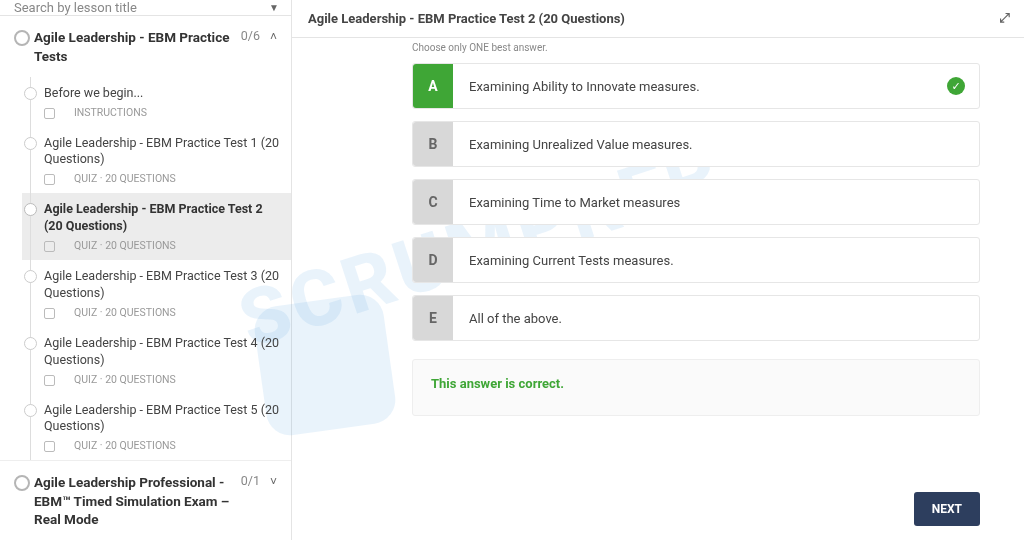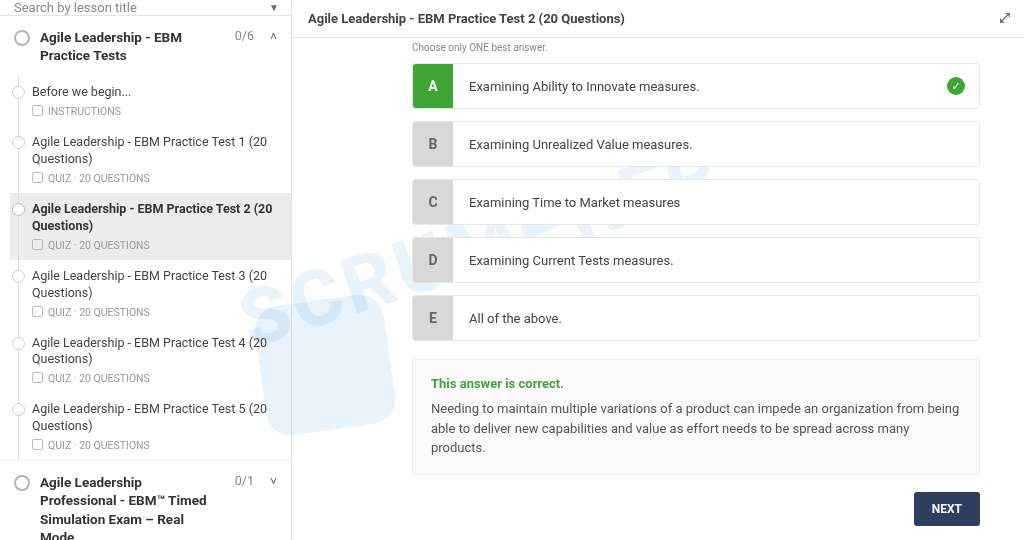--- a/index.html
+++ b/index.html
@@ -1,33 +1,33 @@
 <!DOCTYPE html>
 <html><head>
 <meta charset="utf-8">
 <style>
 *{box-sizing:border-box;margin:0;padding:0;font-family:-apple-system,BlinkMacSystemFont,"Segoe UI",Roboto,Arial,sans-serif}
 body{width:1024px;height:540px;overflow:hidden;background:#fff;display:flex;position:relative}
 .sidebar{width:292px;border-right:1px solid #e4e4e4;height:540px;display:flex;flex-direction:column;background:#fff}
 .search{height:38px;border-bottom:1px solid #e4e4e4;display:flex;align-items:center;padding:0 14px;color:#888;font-size:13px;position:relative}
 .search .chev{position:absolute;right:12px;font-size:10px;color:#666}
-.section-hdr{display:flex;align-items:flex-start;padding:12px 14px 12px 14px;gap:10px}
+.section-hdr{display:flex;align-items:flex-start;padding:12px 14px 12px 14px;gap:4px}
 .radio{width:16px;height:16px;border:2px solid #b5b5b5;border-radius:50%;flex-shrink:0;margin-top:2px}
 .section-title{flex:1;font-weight:700;font-size:13.5px;color:#333;line-height:1.35}
 .section-count{font-size:12.5px;color:#888;margin-left:6px}
 .section-chev{font-size:12px;color:#666;margin-left:6px;margin-top:2px}
-.items{padding-left:10px}
+.items{padding-left:22px}
 .item{padding:8px 12px 8px 22px;position:relative}
 .item::before{content:"";position:absolute;left:8px;top:0;bottom:0;width:1px;background:#ddd}
 .item-dot{position:absolute;left:2px;top:10px;width:13px;height:13px;border:1.5px solid #ccc;border-radius:50%;background:#fff}
 .item.active .item-dot{background:#fff;border-color:#bbb}
 .item.active{background:#ececec}
 .item-title{font-size:12.5px;color:#444;line-height:1.35}
 .item.active .item-title{font-weight:700;color:#333}
-.item-meta{font-size:10.5px;color:#999;text-transform:uppercase;margin-top:4px;display:flex;align-items:flex-start;gap:5px}
+.item-meta{font-size:10.5px;color:#999;text-transform:uppercase;margin-top:4px;display:flex;align-items:flex-end;gap:19px}
 .meta-icon{width:11px;height:11px;border:1px solid #bbb;border-radius:2px;display:inline-block}
 .main{flex:1;display:flex;flex-direction:column;height:540px}
 .main-hdr{height:38px;border-bottom:1px solid #e4e4e4;display:flex;align-items:center;padding:0 16px;font-size:13px;font-weight:700;color:#444;position:relative}
 .expand{position:absolute;right:14px;top:10px;font-size:13px;color:#666;cursor:pointer}
 .content{flex:1;padding:4px 44px 16px 120px;overflow:hidden;position:relative}
 .instr{font-size:10px;color:#888;margin-bottom:10px}
 .choice{display:flex;align-items:center;background:#fff;border:1px solid #e6e6e6;border-radius:3px;margin-bottom:12px;min-height:44px;position:relative}
 .choice-letter{width:40px;height:44px;background:#d8d8d8;color:#666;display:flex;align-items:center;justify-content:center;font-weight:700;font-size:14px;border-radius:3px 0 0 3px}
 .choice.correct .choice-letter{background:#3fa636;color:#fff}
 .choice-text{padding:0 16px;font-size:13px;color:#444;flex:1}
@@ -144,18 +144,17 @@
       <div class="choice-letter">D</div>
       <div class="choice-text">Examining Current Tests measures.</div>
     </div>
     <div class="choice">
       <div class="choice-letter">E</div>
       <div class="choice-text">All of the above.</div>
     </div>
 
     <div class="feedback">
       <div class="feedback-title">This answer is correct.</div>
-      <div class="feedback-text">Needing to maintain multiple variations of a product can impede an organization from being able to deliver new capabilities and value as effort needs to be spread across many products.</div>
     </div>
 
     <button class="next-btn">NEXT</button>
   </div>
 </main>
 
 </body></html>

